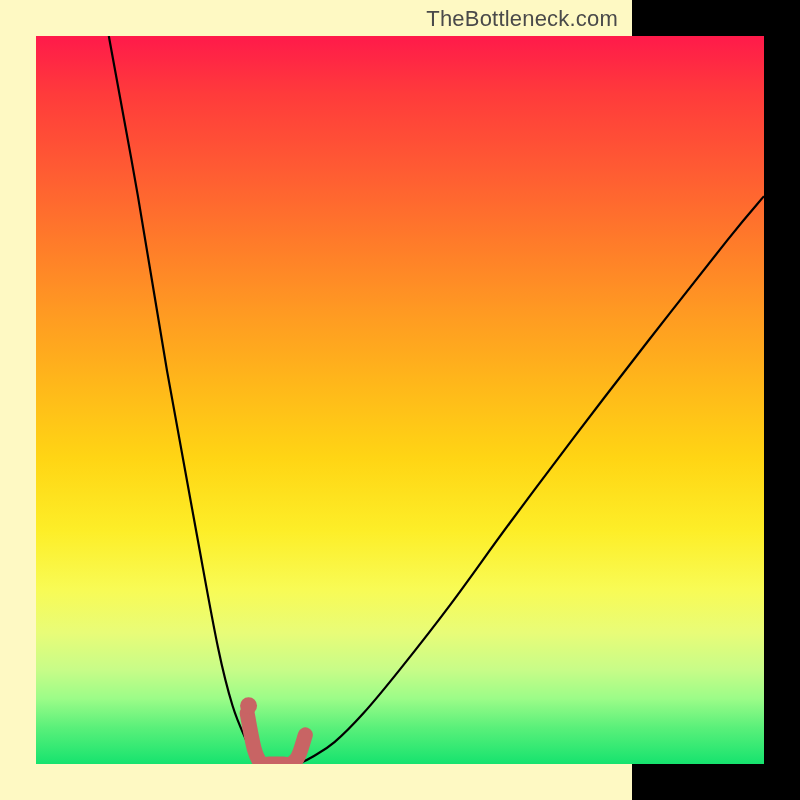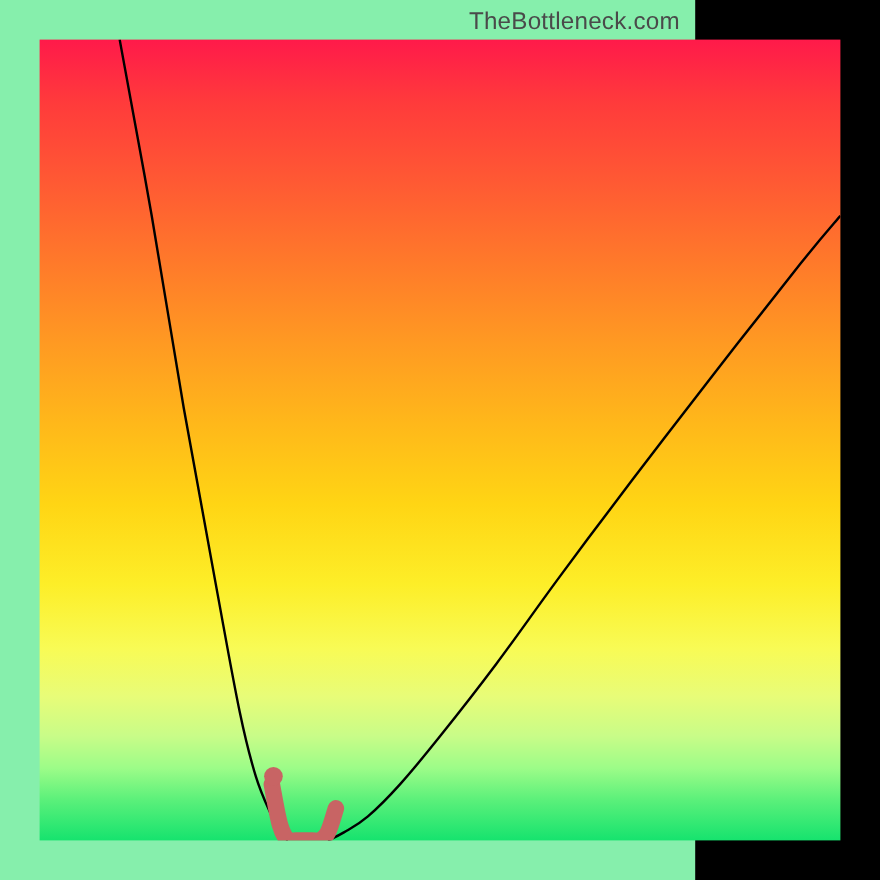--- a/index.html
+++ b/index.html
@@ -10,21 +10,21 @@
     background: #000;
     overflow: hidden;
     font-family: Arial, Helvetica, sans-serif;
   }
   .frame {
     position: absolute;
     left: 0;
     top: 0;
     width: 632px;
     height: 800px;
-    background: #86efac;
+    background: #fef9c3;
   }
   .plot {
     position: absolute;
     left: 36px;
     top: 36px;
     width: 728px;
     height: 728px;
     
     background: linear-gradient(
       to bottom,

